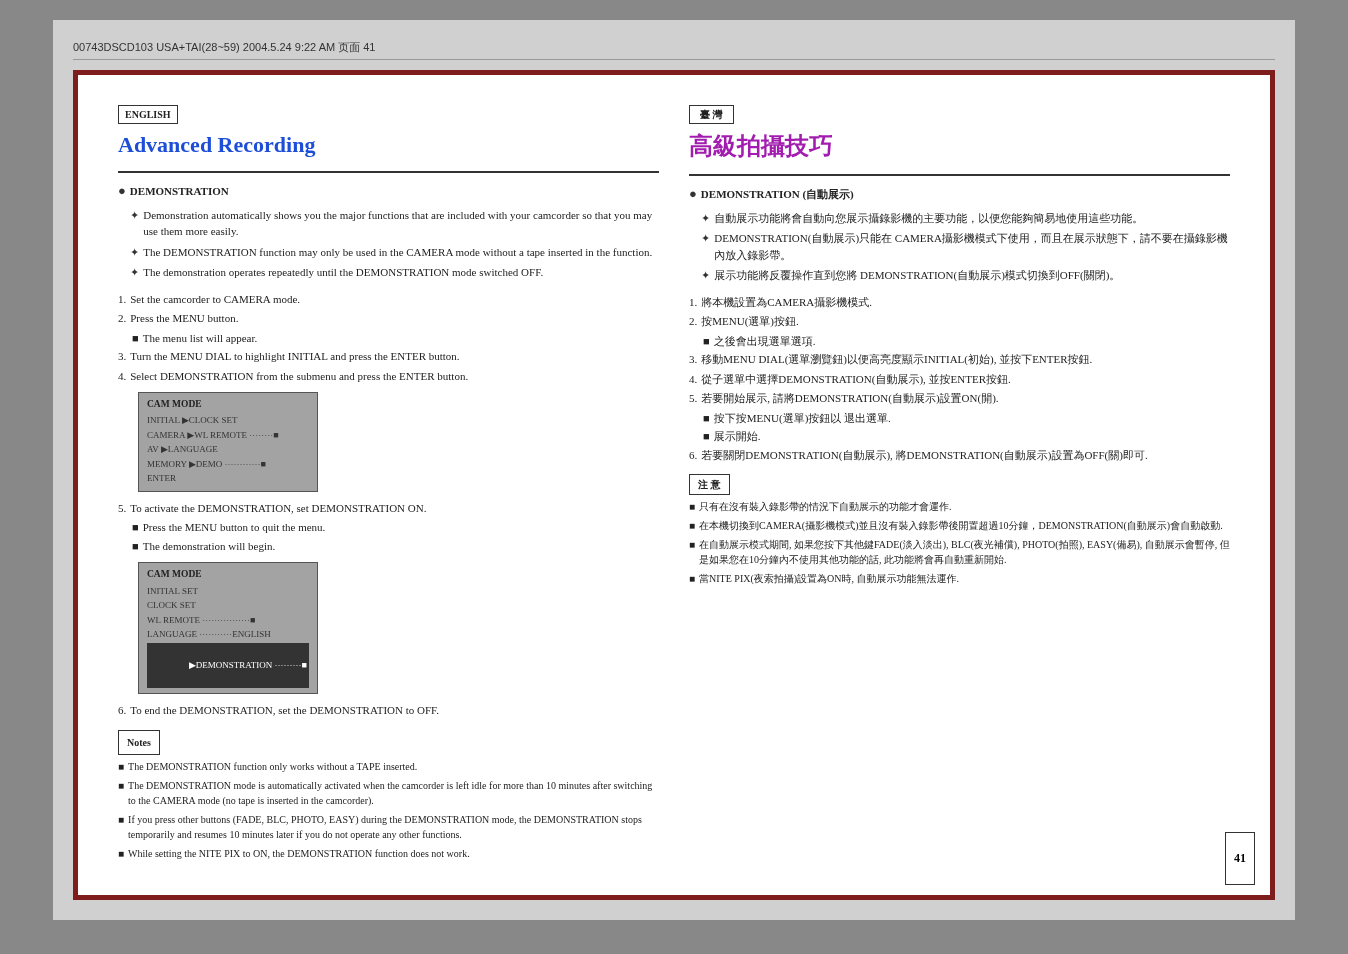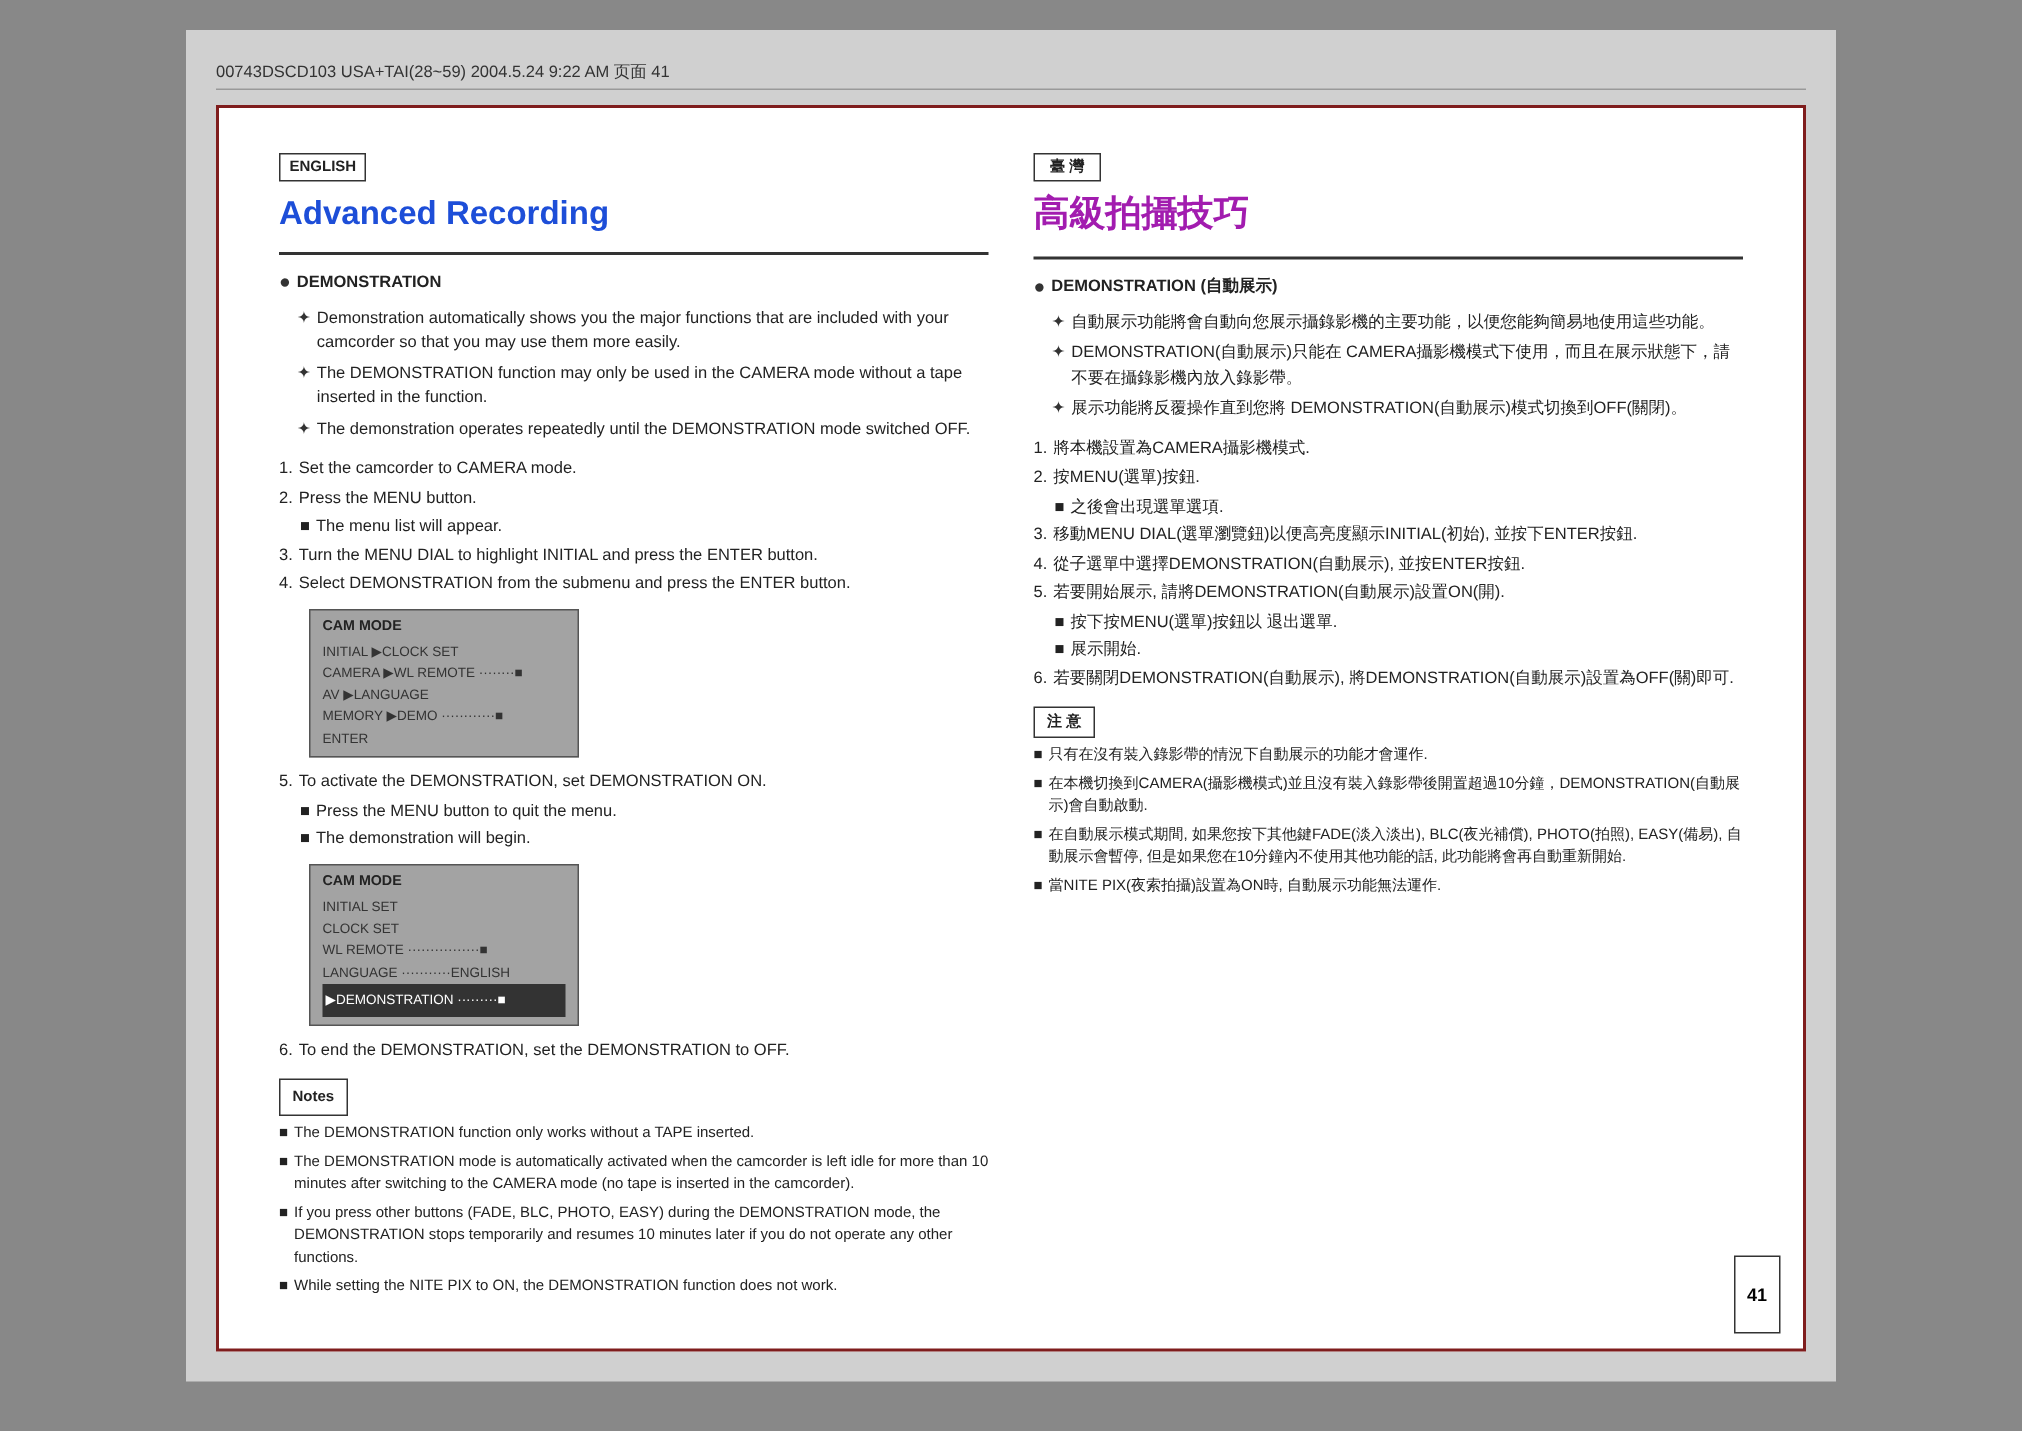--- a/index.html
+++ b/index.html
@@ -6,39 +6,40 @@
     body {
       background: #888;
       display: flex;
       justify-content: center;
       align-items: flex-start;
       padding: 20px;
       font-family: Arial, sans-serif;
       min-height: 954px;
     }
     .page-container {
-      width: 1100px;
+      width: 1242px;
       background: #d0d0d0;
       padding: 20px;
       position: relative;
     }
     .top-bar {
       font-size: 11px;
       color: #333;
       margin-bottom: 10px;
       border-bottom: 1px solid #999;
       padding-bottom: 4px;
     }
     .document-page {
       background: white;
       width: 100%;
       padding: 30px 40px;
       position: relative;
-      border: 2px solid #7f1d1d;
+      border: 5px solid #7f1d1d;
       min-height: 820px;
+      font-family: Liberation Serif, serif;
     }
     .page-inner {
       display: grid;
       grid-template-columns: 1fr 1fr;
       gap: 30px;
     }
     .left-col, .right-col {
       font-size: 11px;
       color: #222;
       line-height: 1.5;
@@ -132,21 +133,22 @@
       margin-bottom: 3px;
     }
     .cam-mode-line {
       font-size: 9px;
       color: #333;
       margin-bottom: 1px;
     }
     .cam-mode-line.selected {
       background: #333;
       color: white;
-      padding: 4px 2px;
+      padding: 16px 2px;
+      text-align: right;
     }
     .notes-box {
       border: 1px solid #333;
       padding: 4px 8px;
       display: inline-block;
       font-size: 10px;
       font-weight: bold;
       margin: 8px 0 4px 0;
     }
     .notes-content {

